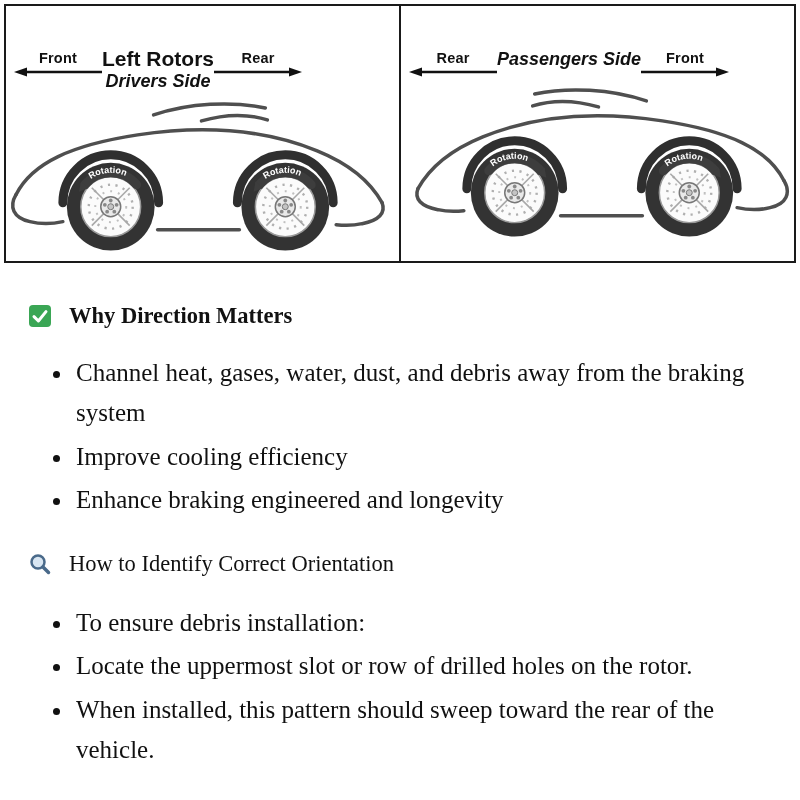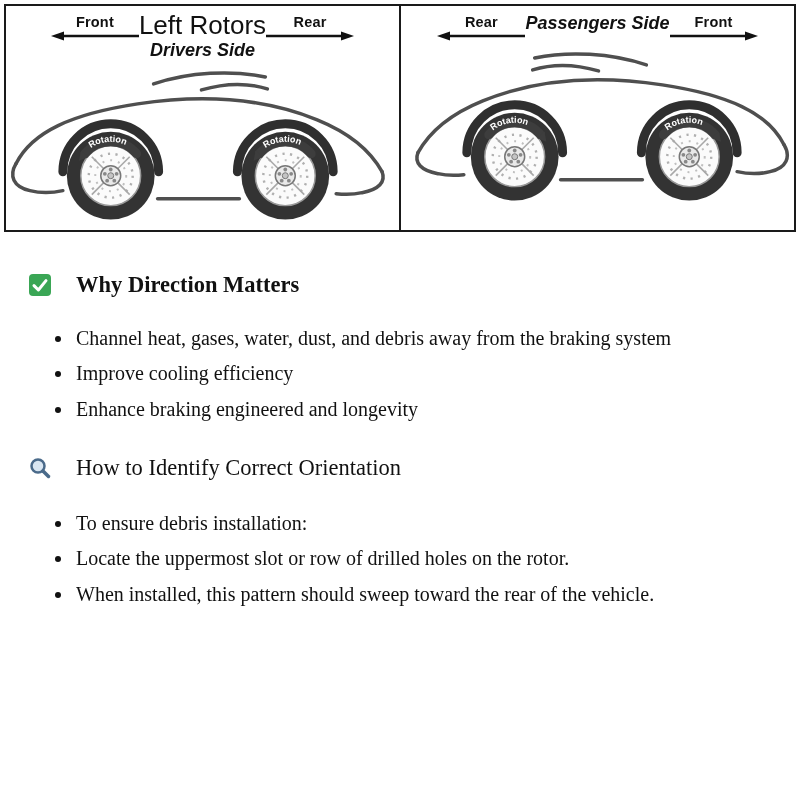--- a/index.html
+++ b/index.html
@@ -9,44 +9,45 @@
     background: #ffffff; color: #111111;
     font-family: "Liberation Serif", serif;
   }
   .page { padding: 4px 4px 0 4px; }
 
   
   .diagram { display: flex; border: 2px solid #1a1a1a; background: #ffffff; }
   .panel { flex: 1; min-width: 0; }
   .panel + .panel { border-left: 2px solid #1a1a1a; }
   .panel-header {
-    display: flex; justify-content: center; align-items: flex-start;
+    display: flex; justify-content: flex-start; align-items: flex-start;
     padding: 6px 8px 0 8px;
     font-family: "Liberation Sans", sans-serif;
+    margin-top: 36px;
   }
   .dir { width: 88px; text-align: center; padding-top: 2px; }
   .dir-label { font-weight: 700; font-size: 14.5px; letter-spacing: .2px; }
   .dir svg { display: block; width: 88px; height: 10px; margin-top: 1px; }
   .title-block { text-align: center; line-height: 1.05; }
-  .panel-title { font-weight: 400; font-size: 26px; }
+  .panel-title { font-weight: 700; font-size: 21px; }
   .panel-subtitle { font-weight: 700; font-style: italic; font-size: 18px; margin-top: 2px; }
   .car-svg { display: block; width: 100%; height: auto; }
 
   
   .content { padding: 12px 28px 0 24px; }
   .intro { font-size: 22px; line-height: 1.57; margin: 10px 0 0 0; }
   .section-h {
-    display: flex; align-items: center; gap: 24px;
+    display: flex; align-items: center; gap: 17px;
     font-size: 22.5px; font-weight: 700; margin: 28px 0 24px 0;
   }
   .section-h.regular { font-weight: 400; margin: 30px 0 26px 0; text-align: center; }
   .section-h .icon { display: inline-flex; flex: 0 0 auto; }
   .lead { font-size: 22px; margin: 0 0 8px 0; }
   ul.bullets { margin: 14px 0 10px 0; padding-left: 46px; }
-  ul.bullets li { font-size: 20px; line-height: 1.62; margin: 3px 0; padding-left: 2px; }
+  ul.bullets li { font-size: 25px; line-height: 1.62; margin: 3px 0; padding-left: 2px; }
 </style>
 </head>
 <body>
 
 <div class="page">
 
   <div class="diagram">
 
     <div class="panel">
       <div class="panel-header">

